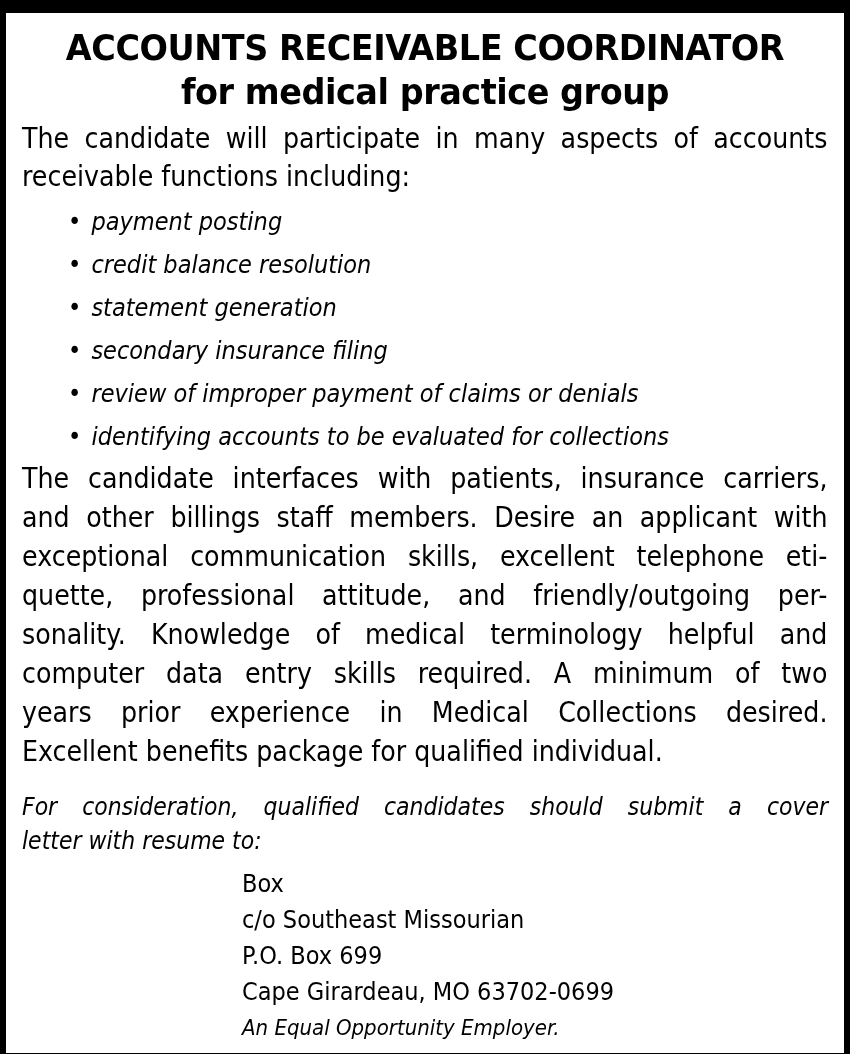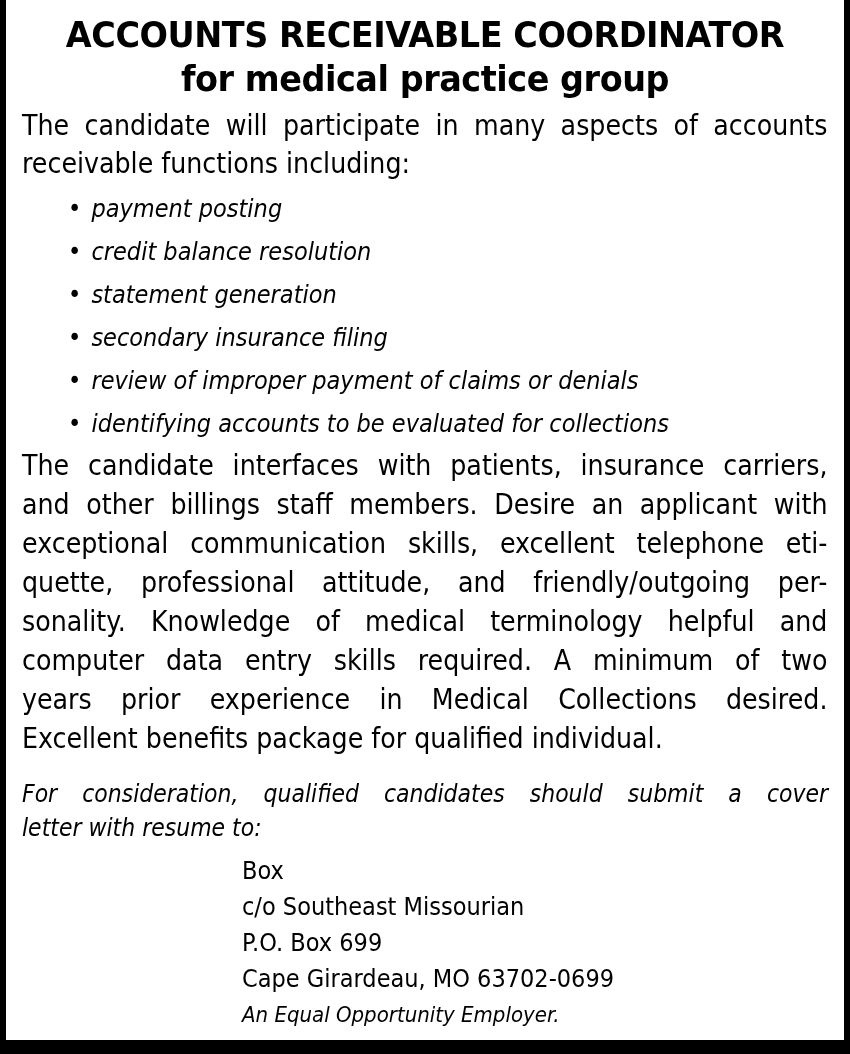--- a/index.html
+++ b/index.html
@@ -1,18 +1,18 @@
 <!DOCTYPE html>
 <html><head>
   <meta charset="utf-8">
   <style>
     html, body { margin: 0; padding: 0; background: #000; }
     body { width: 850px; height: 1054px; overflow: hidden; }
     .ad {
-      position: absolute; left: 6px; top: 0;
+      position: absolute; left: 6px; top: 13px;
       width: 838px; height: 1040px;
       background: #fff; color: #000;
       box-sizing: border-box;
       font-family: "DejaVu Sans", sans-serif;
     }
     .title {
       position: absolute; left: 0; width: 838px; text-align: center;
       font-weight: bold; font-size: 36px; letter-spacing: -0.5px;
       transform: scaleX(0.93); transform-origin: center;
       white-space: nowrap;

